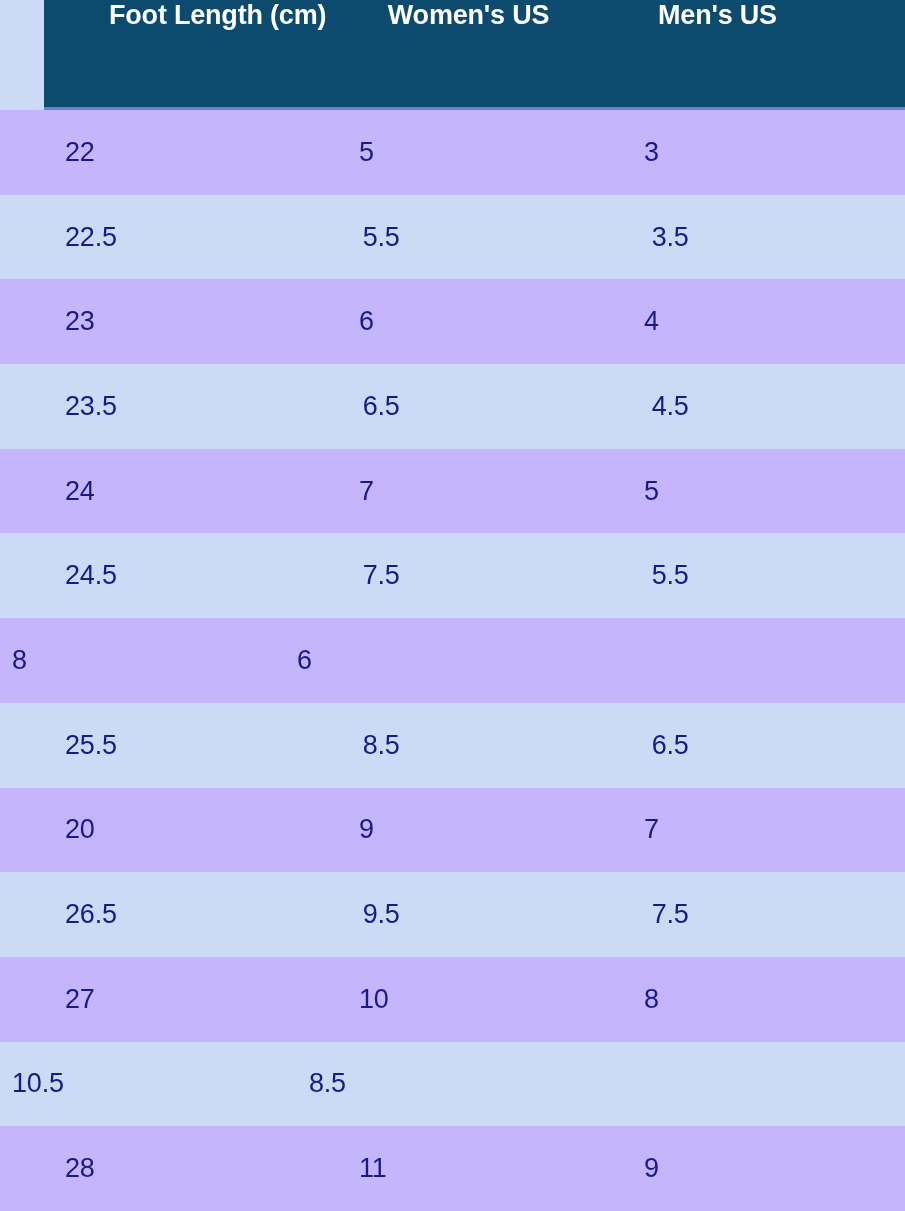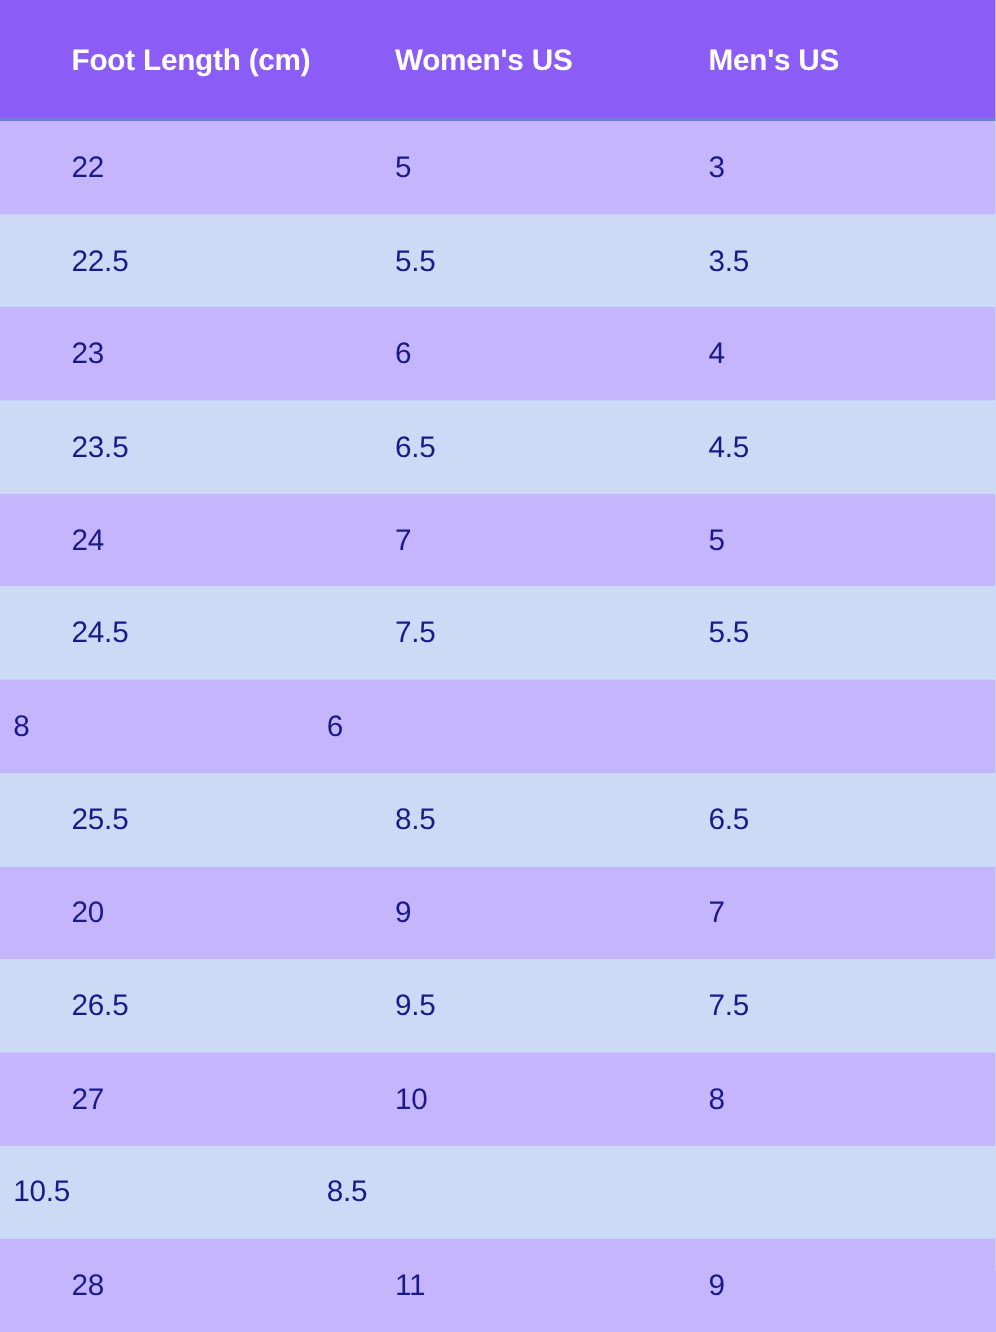--- a/index.html
+++ b/index.html
@@ -21,25 +21,26 @@
     height: 1211px;
     display: flex;
     flex-direction: column;
     box-sizing: border-box;
   }
 
   
   .table-header {
     flex: 0 0 110px;
     height: 110px;
-    background: #8b5cf6;
+    background: #0c4a6e;
     display: flex;
-    align-items: center;
+    align-items: flex-start;
     position: relative;
     box-sizing: border-box;
+    margin-left: 44px;
   }
   .table-header::after {
     content: "";
     position: absolute;
     left: 0;
     right: 0;
     bottom: 0;
     height: 3px;
     background: #6a7fd8;
   }
@@ -58,21 +59,21 @@
     display: flex;
     flex-direction: column;
   }
   .row {
     flex: 1 1 0;
     display: flex;
     align-items: center;
     box-sizing: border-box;
   }
   .row.odd  { background: #c4b5fd; }
-  .row.even { background: #ccdaf5; }
+  .row.even { background: #ccdaf5; gap: 12px; }
 
   .td {
     color: #191988;
     font-size: 27px;
     font-weight: normal;
     letter-spacing: -0.2px;
     white-space: nowrap;
     box-sizing: border-box;
   }
 

